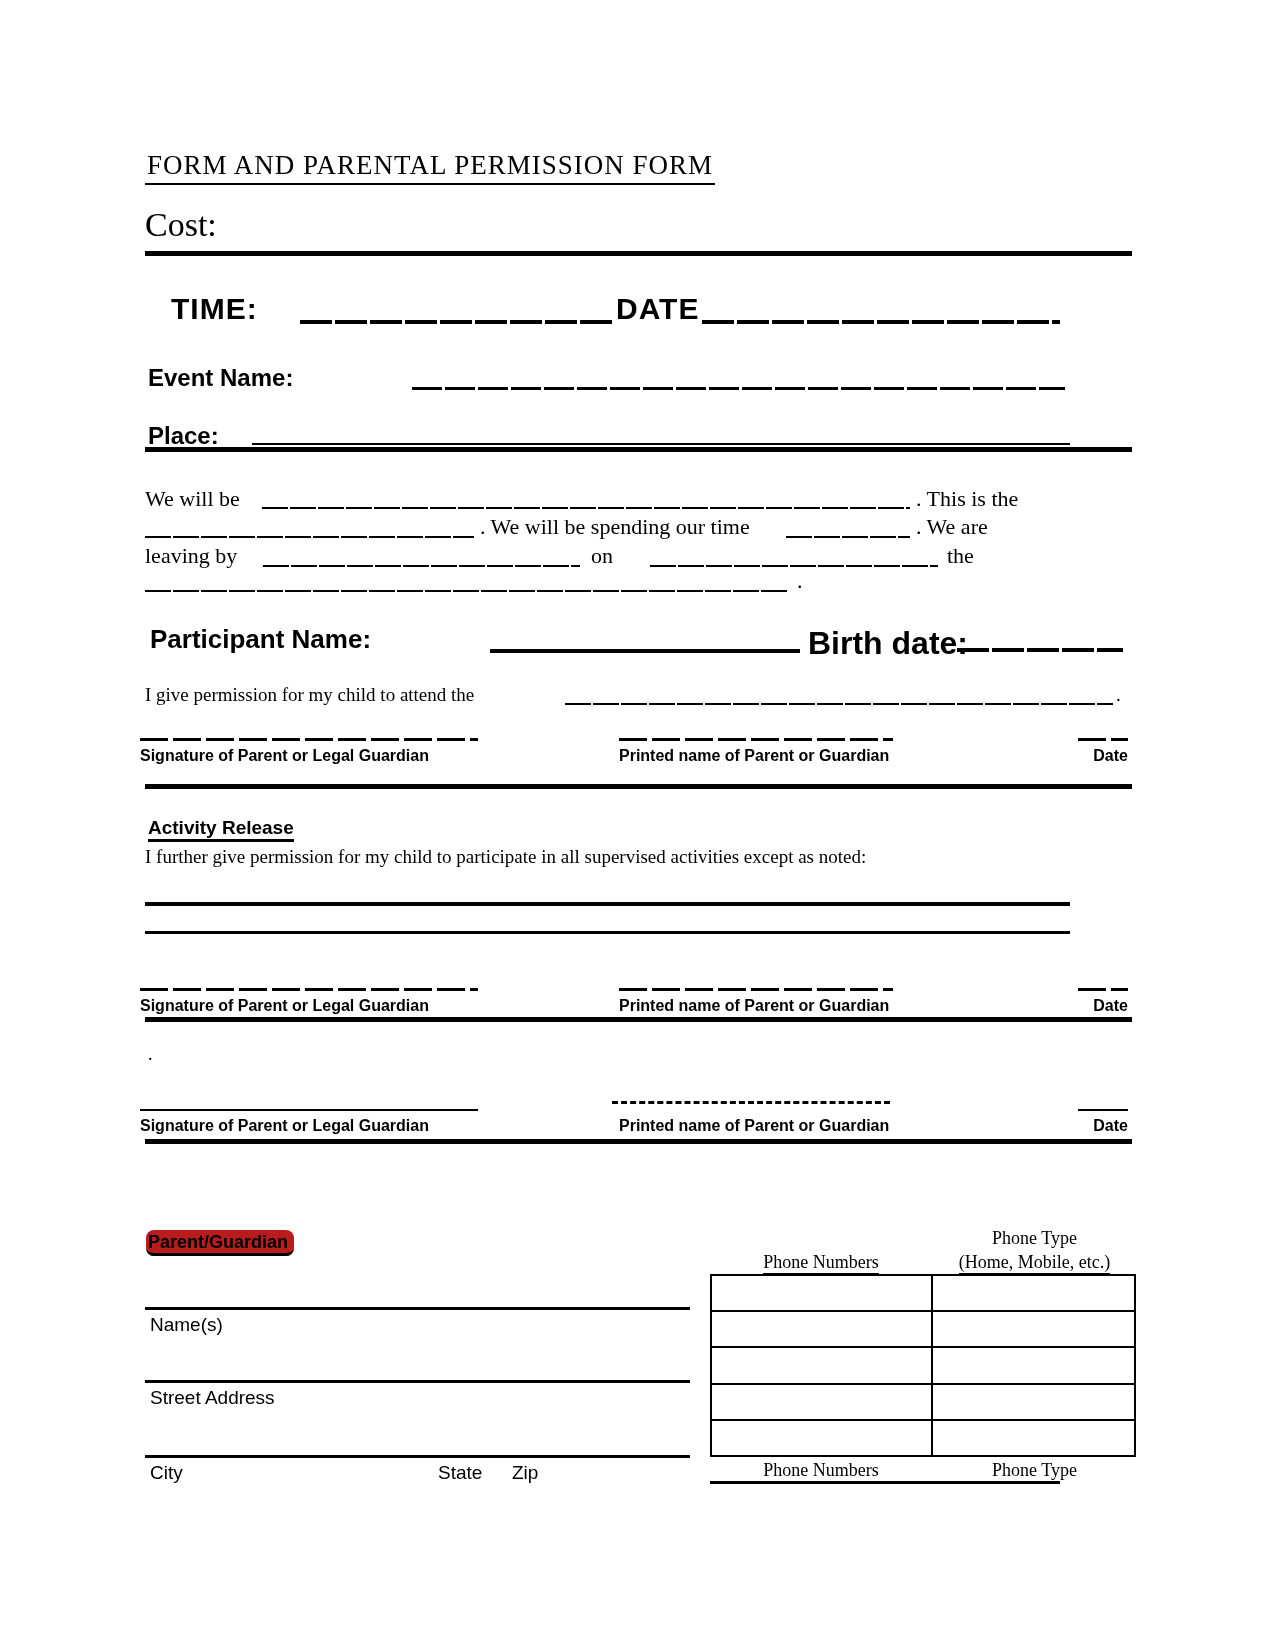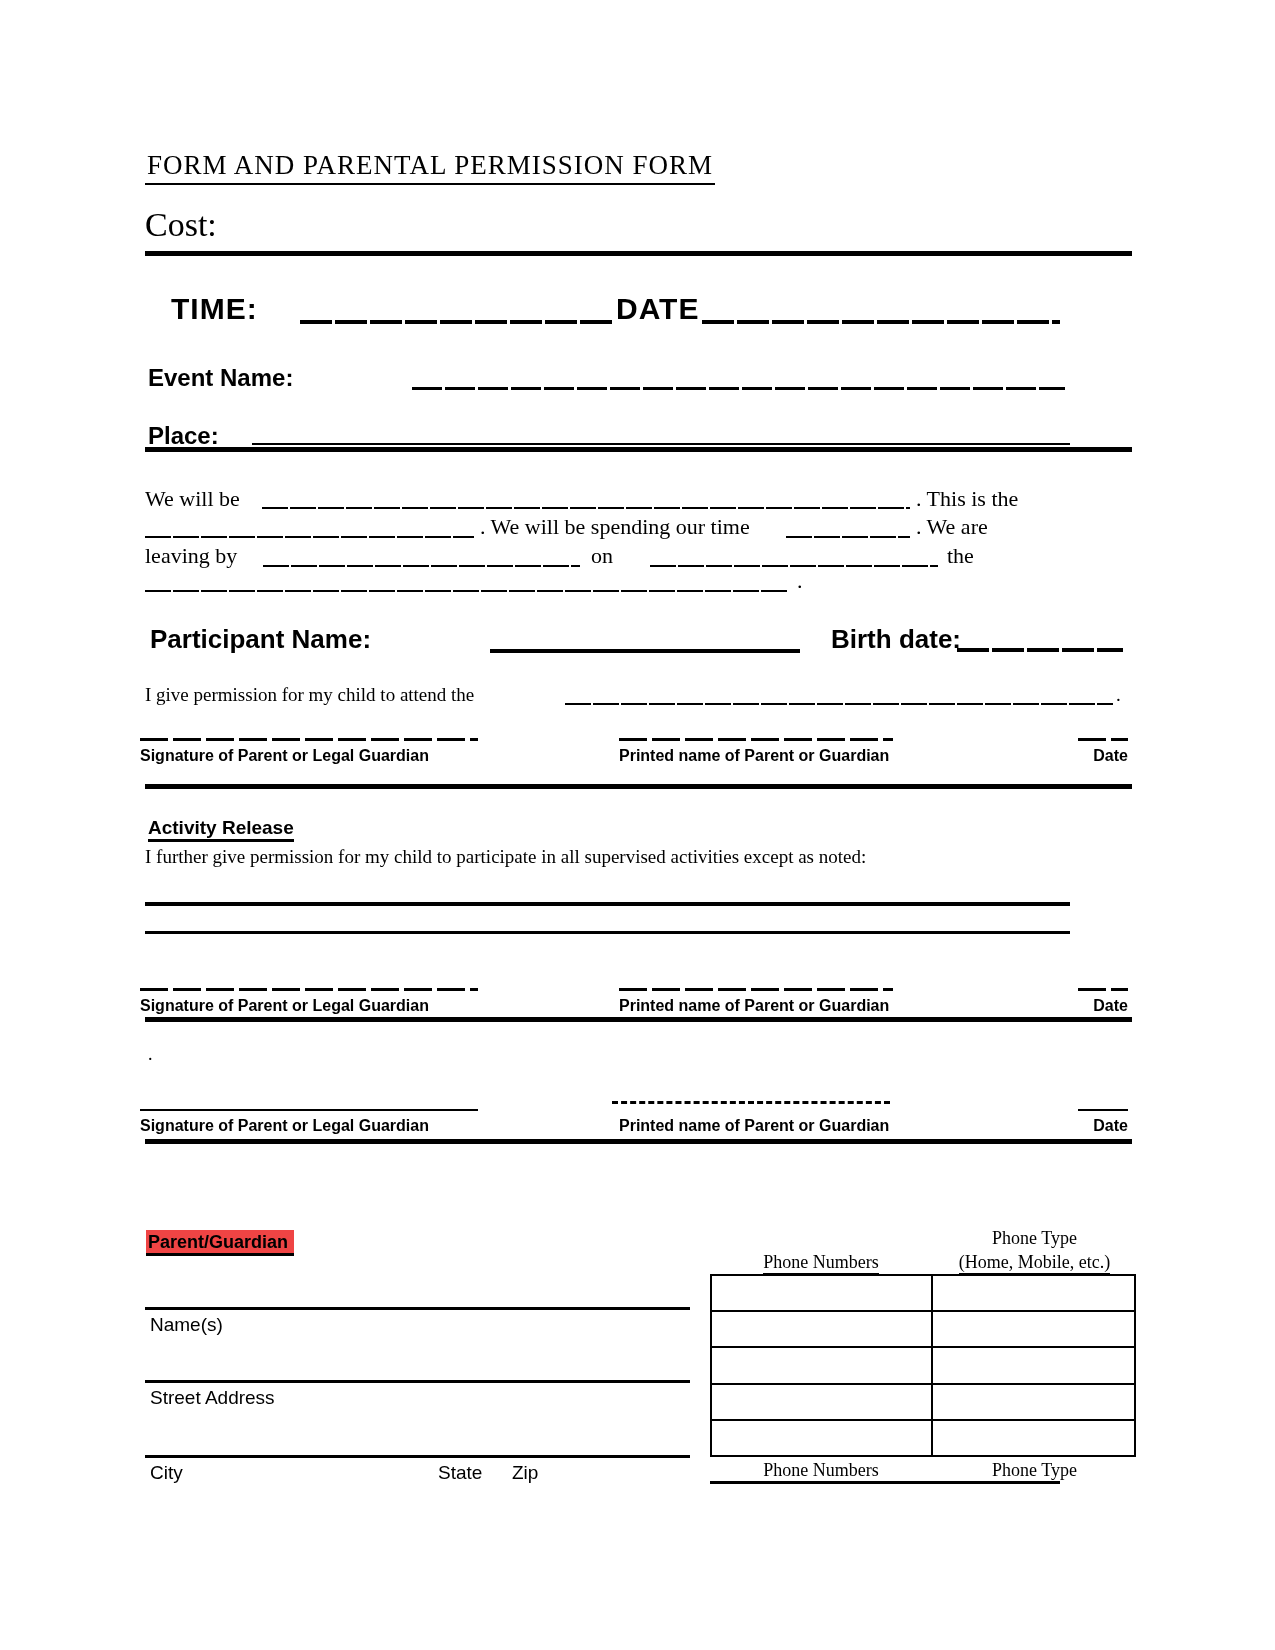--- a/index.html
+++ b/index.html
@@ -26,21 +26,21 @@
   .uhyph{position:absolute;height:0;border-bottom:3px dashed #000;}
   .thick{position:absolute;height:5px;background:#000;}
   .center-band{position:absolute;left:145px;width:985px;text-align:left;}
   .siglabel{font-family:Liberation Sans, sans-serif;font-weight:bold;font-size:16px;}
   .collabel{font-size:18px;font-family:Liberation Serif, serif;}
   #emg-table{position:absolute;left:710px;top:1274px;width:426px;height:183px;
              border:2px solid #000;box-sizing:border-box;display:flex;flex-direction:column;}
   #emg-table .trow{flex:1;border-bottom:2px solid #000;}
   #emg-table .trow:last-child{border-bottom:none;}
   #emg-divider{position:absolute;left:931px;top:1274px;width:2px;height:183px;background:#000;}
-  .hl{background:#ef4444;}
+  .hl{background:#b91c1c;border-radius:8px;}
 </style>
 </head>
 <body>
 
 <div id="page">
 
   <div class="abs center-band" style="top:150px;">
     <span class="serif" style="font-size:27px;letter-spacing:1px;border-bottom:2px solid #000;padding:0 2px 3px 2px;">FORM AND PARENTAL PERMISSION FORM</span>
   </div>
 
@@ -72,21 +72,21 @@
   <div class="uthin" style="left:263px;top:565px;width:317px;"></div>
   <div class="abs serif" style="left:591px;top:543px;font-size:22px;">on</div>
   <div class="uthin" style="left:650px;top:565px;width:288px;"></div>
   <div class="abs serif" style="left:947px;top:543px;font-size:22px;">the</div>
 
   <div class="uthin" style="left:145px;top:590px;width:642px;"></div>
   <div class="abs serif" style="left:797px;top:568px;font-size:22px;">.</div>
 
   <div class="abs sans b" style="left:150px;top:625px;font-size:26px;">Participant Name:</div>
   <div class="line" style="left:490px;top:649px;width:310px;height:4px;"></div>
-  <div class="abs sans b" style="left:808px;top:625px;font-size:26px;margin-left:23px;">Birth date:</div>
+  <div class="abs sans b" style="left:808px;top:625px;font-size:32px;">Birth date:</div>
   <div class="uheavy" style="left:957px;top:648px;width:166px;"></div>
 
   <div class="abs serif" style="left:145px;top:684px;font-size:19px;">I give permission for my child to attend the</div>
   <div class="uthin" style="left:565px;top:703px;width:548px;"></div>
   <div class="abs serif" style="left:1116px;top:684px;font-size:19px;">.</div>
 
   <div class="udash" style="left:140px;top:738px;width:338px;"></div>
   <div class="udash" style="left:619px;top:738px;width:274px;"></div>
   <div class="udash" style="left:1078px;top:738px;width:50px;"></div>
   <div class="abs siglabel" style="left:140px;top:747px;">Signature of Parent or Legal Guardian</div>

